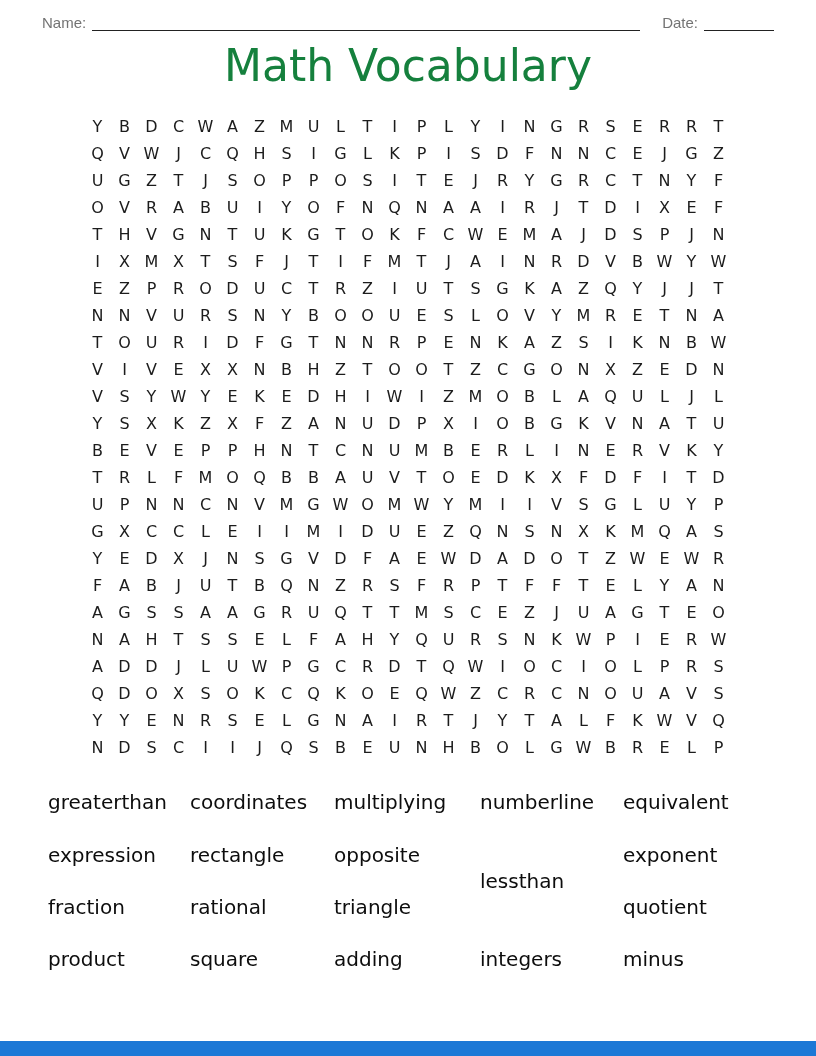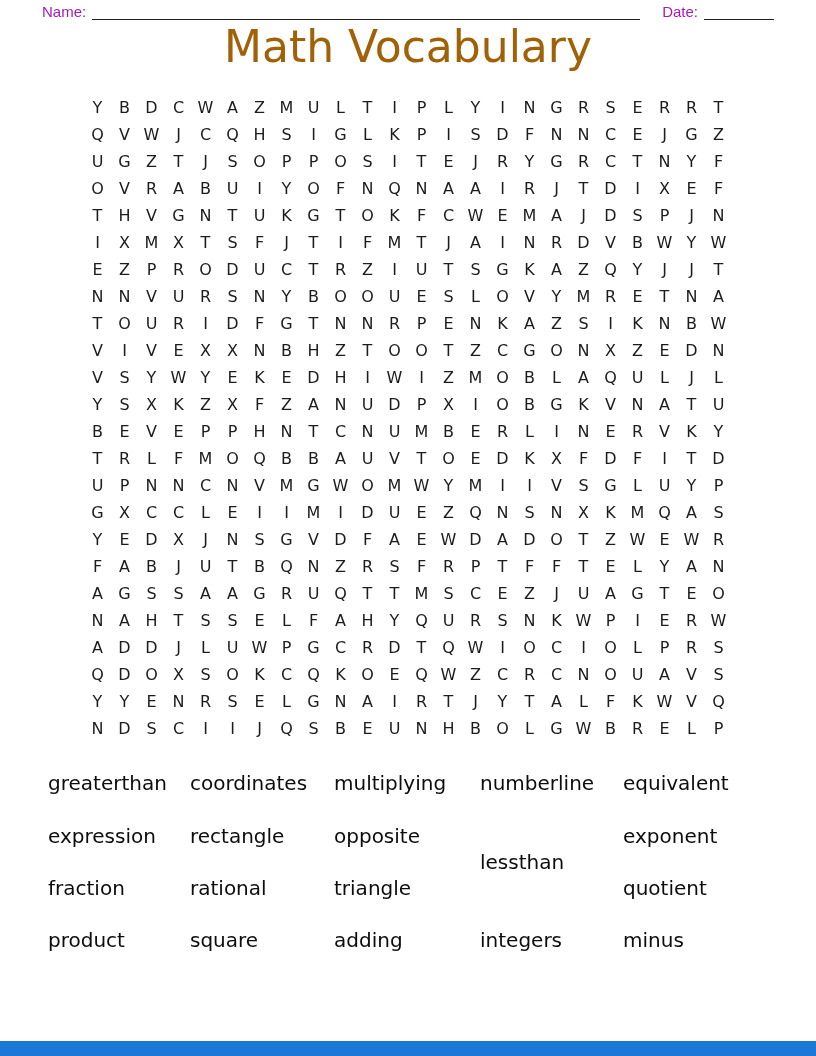--- a/index.html
+++ b/index.html
@@ -8,42 +8,42 @@
     background: #ffffff;
     position: relative;
     overflow: hidden;
     font-family: "Liberation Sans", sans-serif;
     color: #1a1a1a;
   }
   
   .header-row {
     display: flex;
     align-items: flex-end;
-    padding: 3px 42px 0 42px;
+    padding: 14px 42px 0 42px;
     font-size: 15px;
-    color: #a21caf;
+    color: #737373;
   }
   .field-label { white-space: nowrap; padding-right: 6px; }
   .write-line {
     border-bottom: 1.5px solid #222;
     height: 16px;
     display: inline-block;
   }
   .name-line { flex: 1 1 auto; margin-right: 22px; }
   .date-line { width: 70px; }
 
   
   .title {
     text-align: center;
-    margin-top: 4px;
+    margin-top: 12px;
     font-family: "DejaVu Sans", sans-serif;
     font-size: 44px;
     font-weight: 500;
     letter-spacing: 0px;
-    color: #a16207;
+    color: #15803d;
     line-height: 1.05;
   }
 
   
   .grid {
     width: 648px;
     margin: 24px auto 0 auto;
   }
   .grid-row {
     display: grid;

